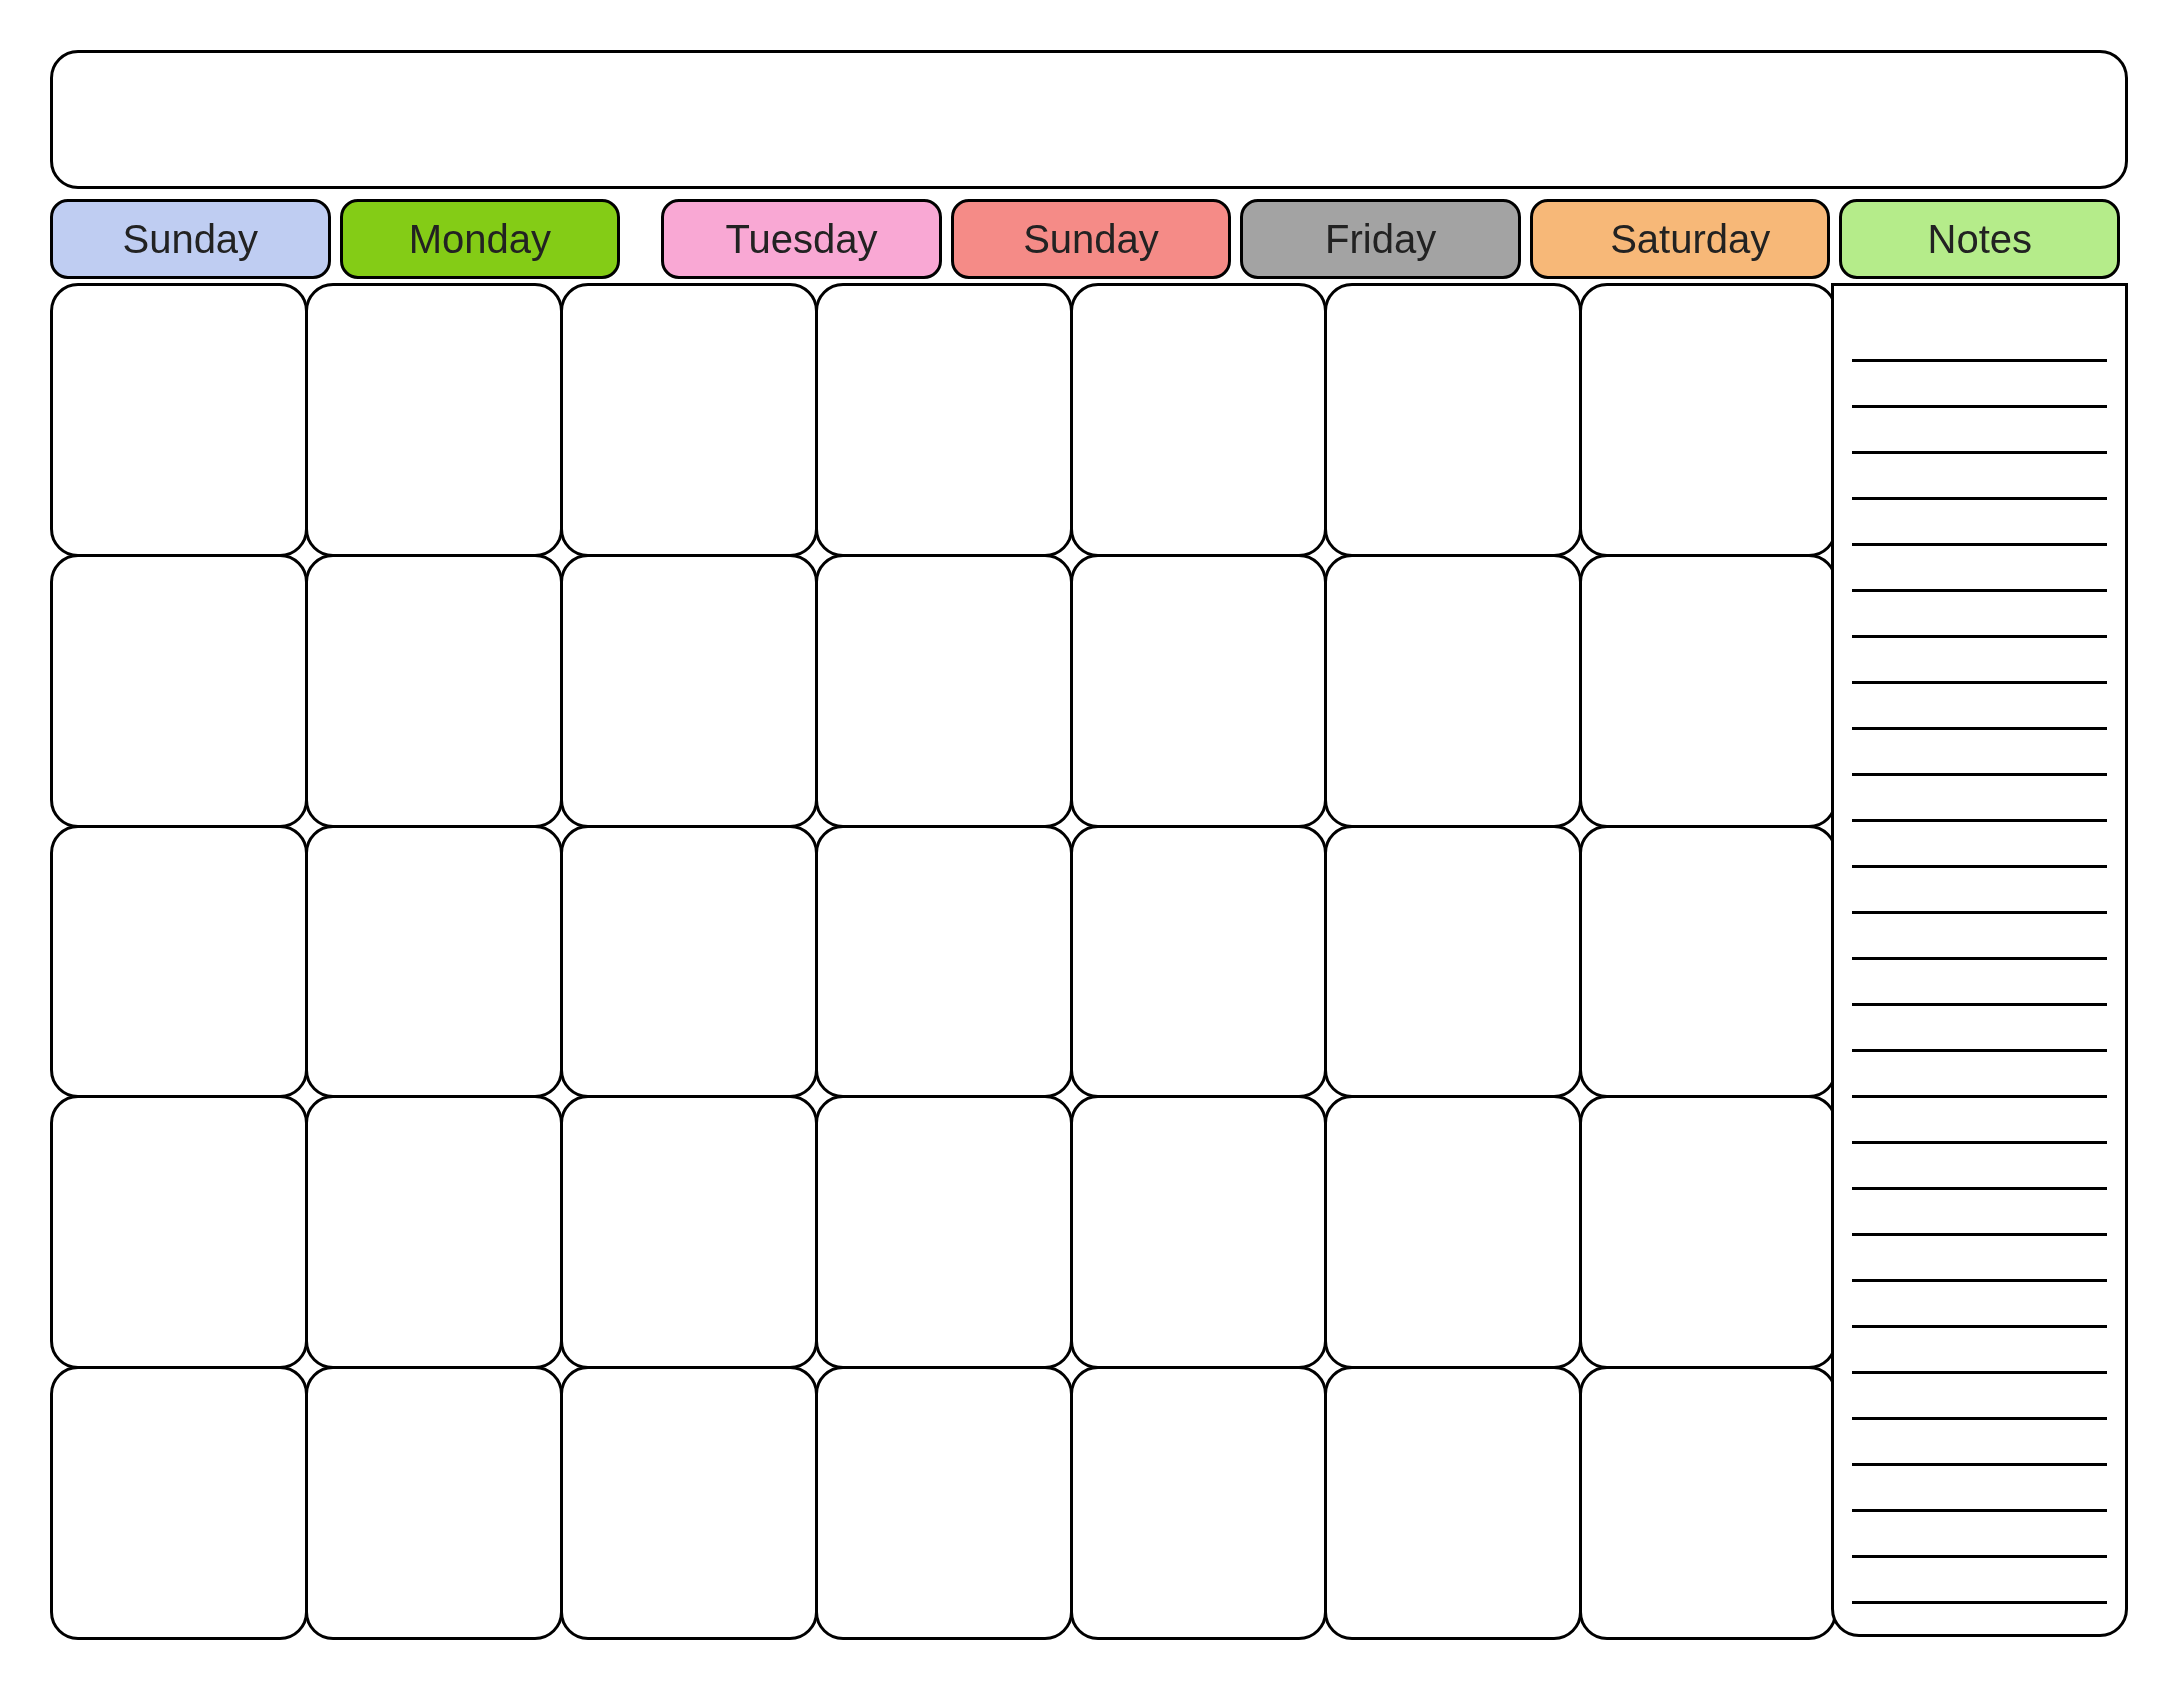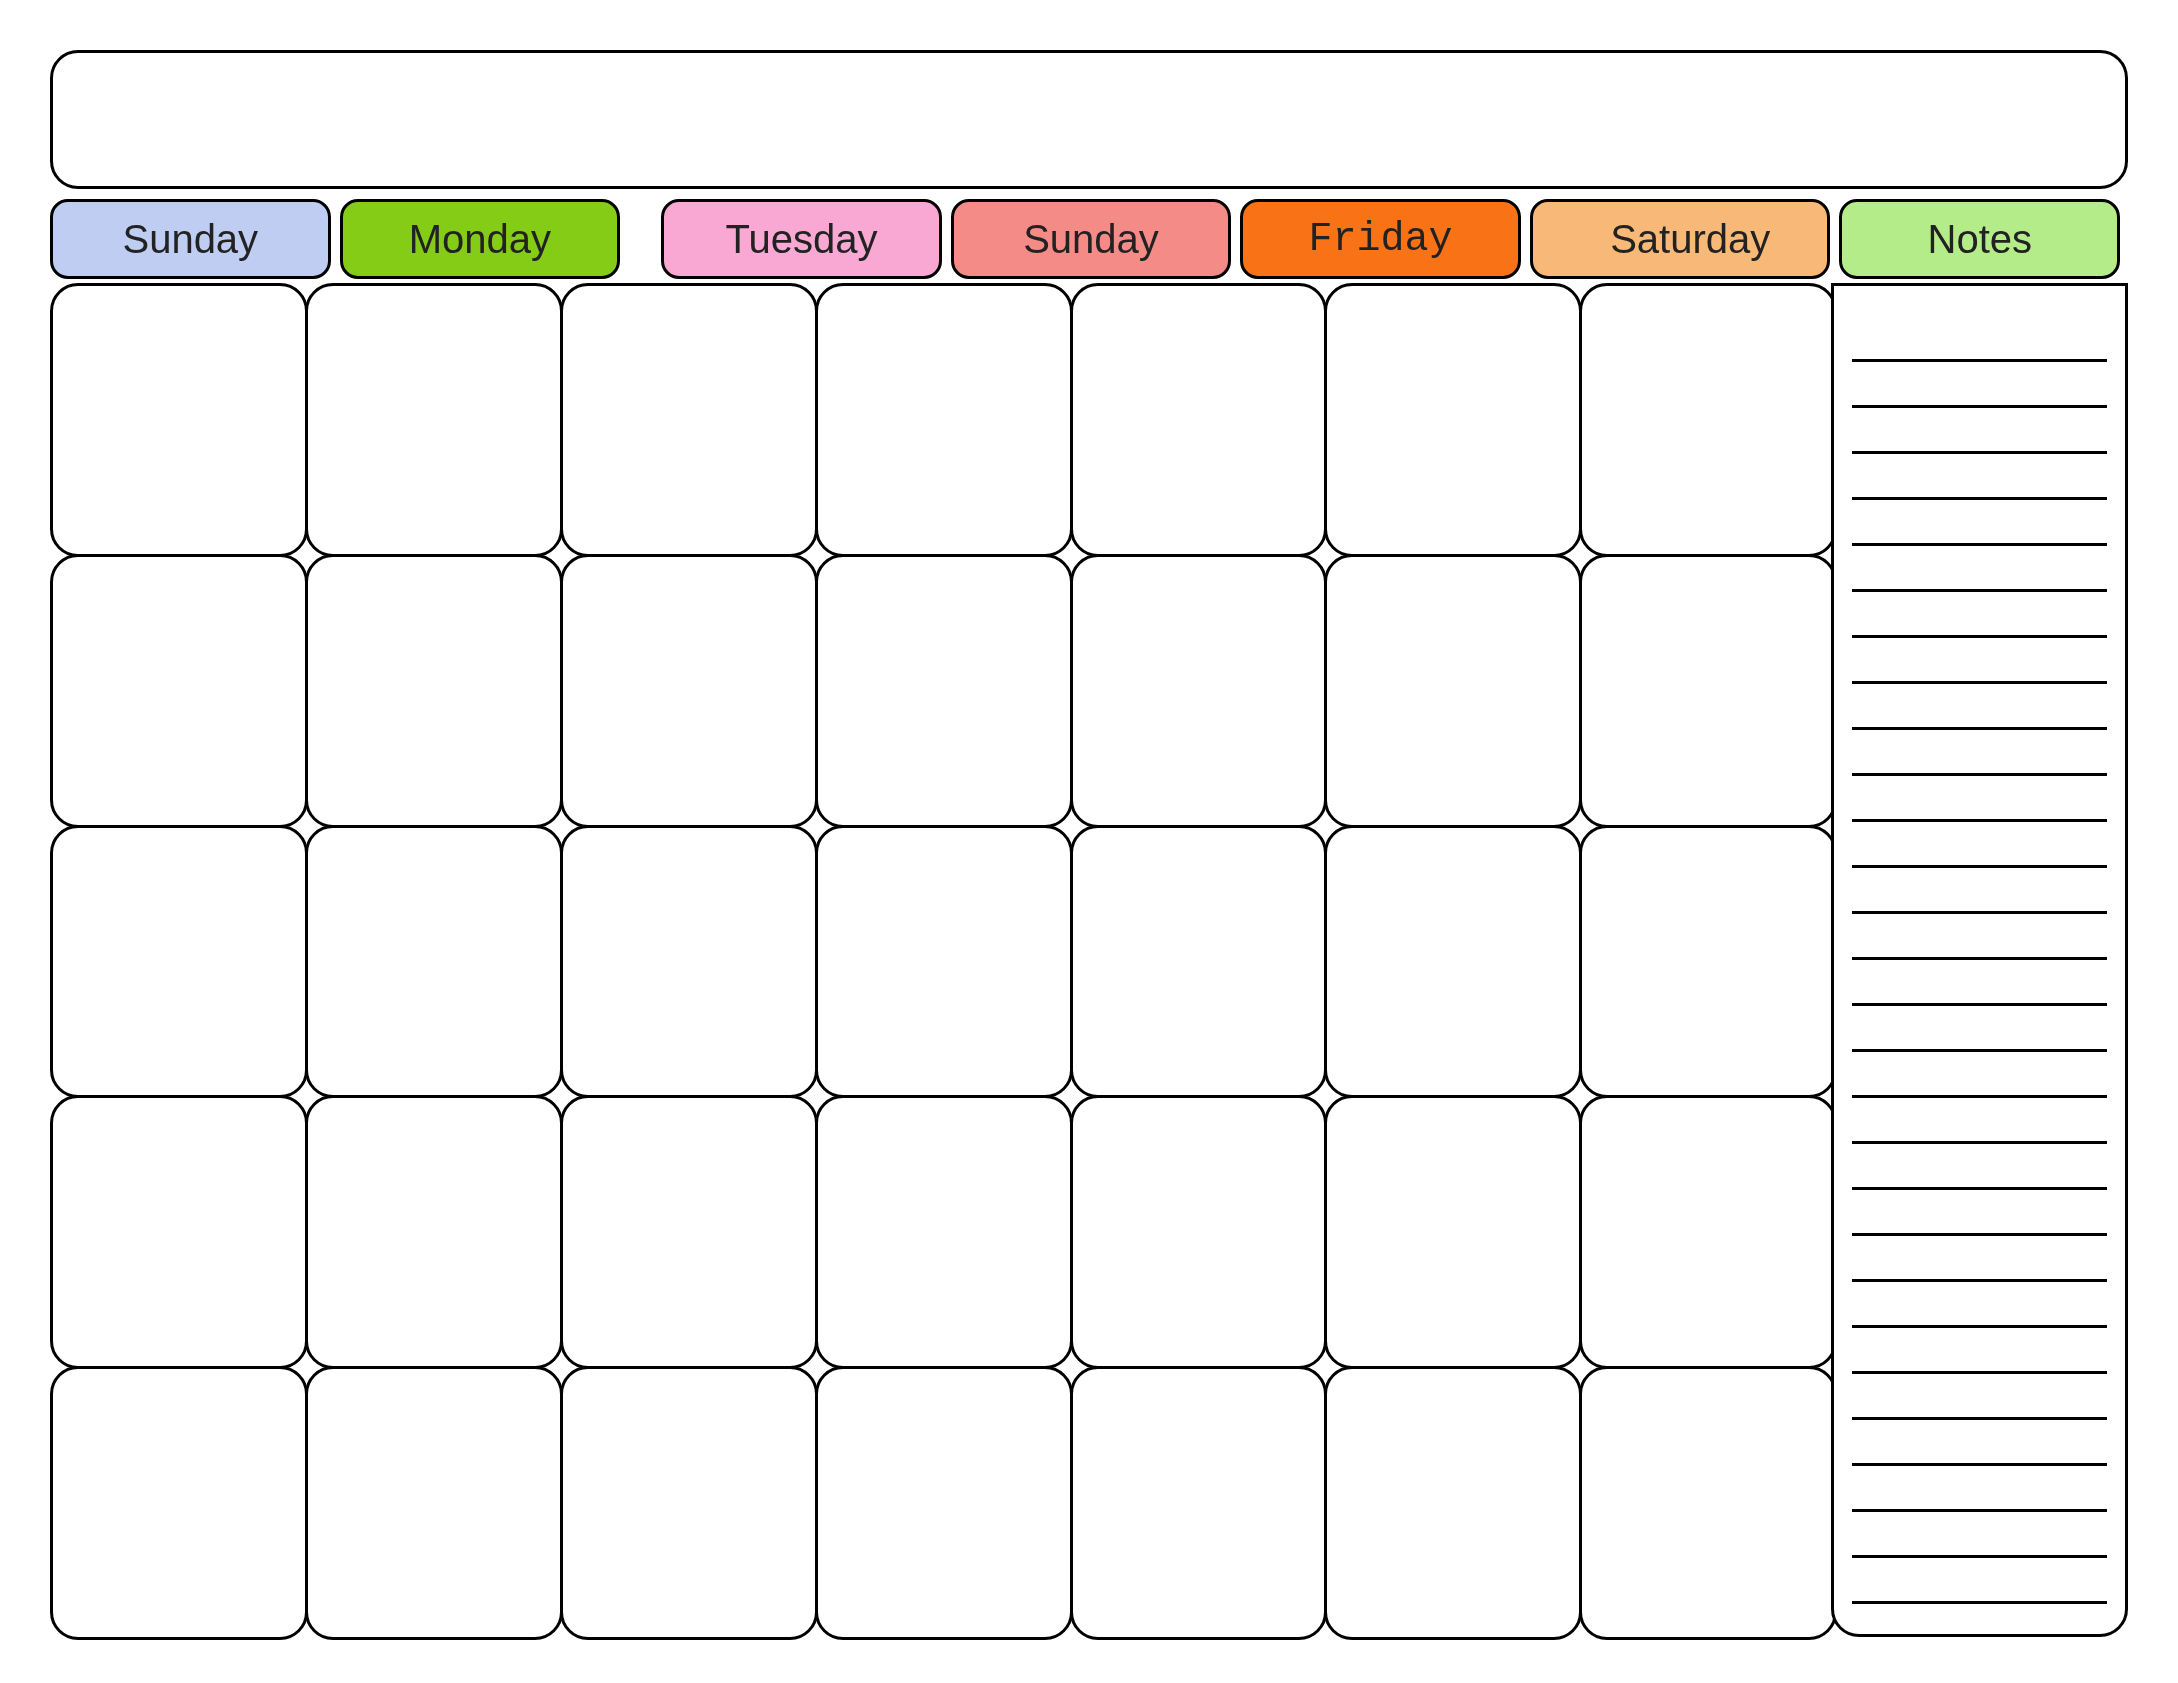--- a/index.html
+++ b/index.html
@@ -72,21 +72,21 @@
     margin-bottom: -3px;
   }
   .day-cell:last-child { margin-right: -3px; }
 
   
   .c-sun { background: #bfcdf2; }
   .c-mon { background: #84cc16; }
   .c-tue { background: #f9a8d4; margin-left: 32px; }
   .c-wed { background: #f8f6b0; }
   .c-thu { background: #f58b87; }
-  .c-fri { background: #f97316; font-family: Liberation Mono, monospace; }
+  .c-fri { background: #a3a3a3; }
   .c-sat { background: #f7b878; padding-left: 20px; }
   .c-notes { background: #b5ec8a; }
 
   .grid-wrap {
     display:flex;
   }
   .grid-left {
     flex:7;
     display:flex;
     flex-direction:column;

